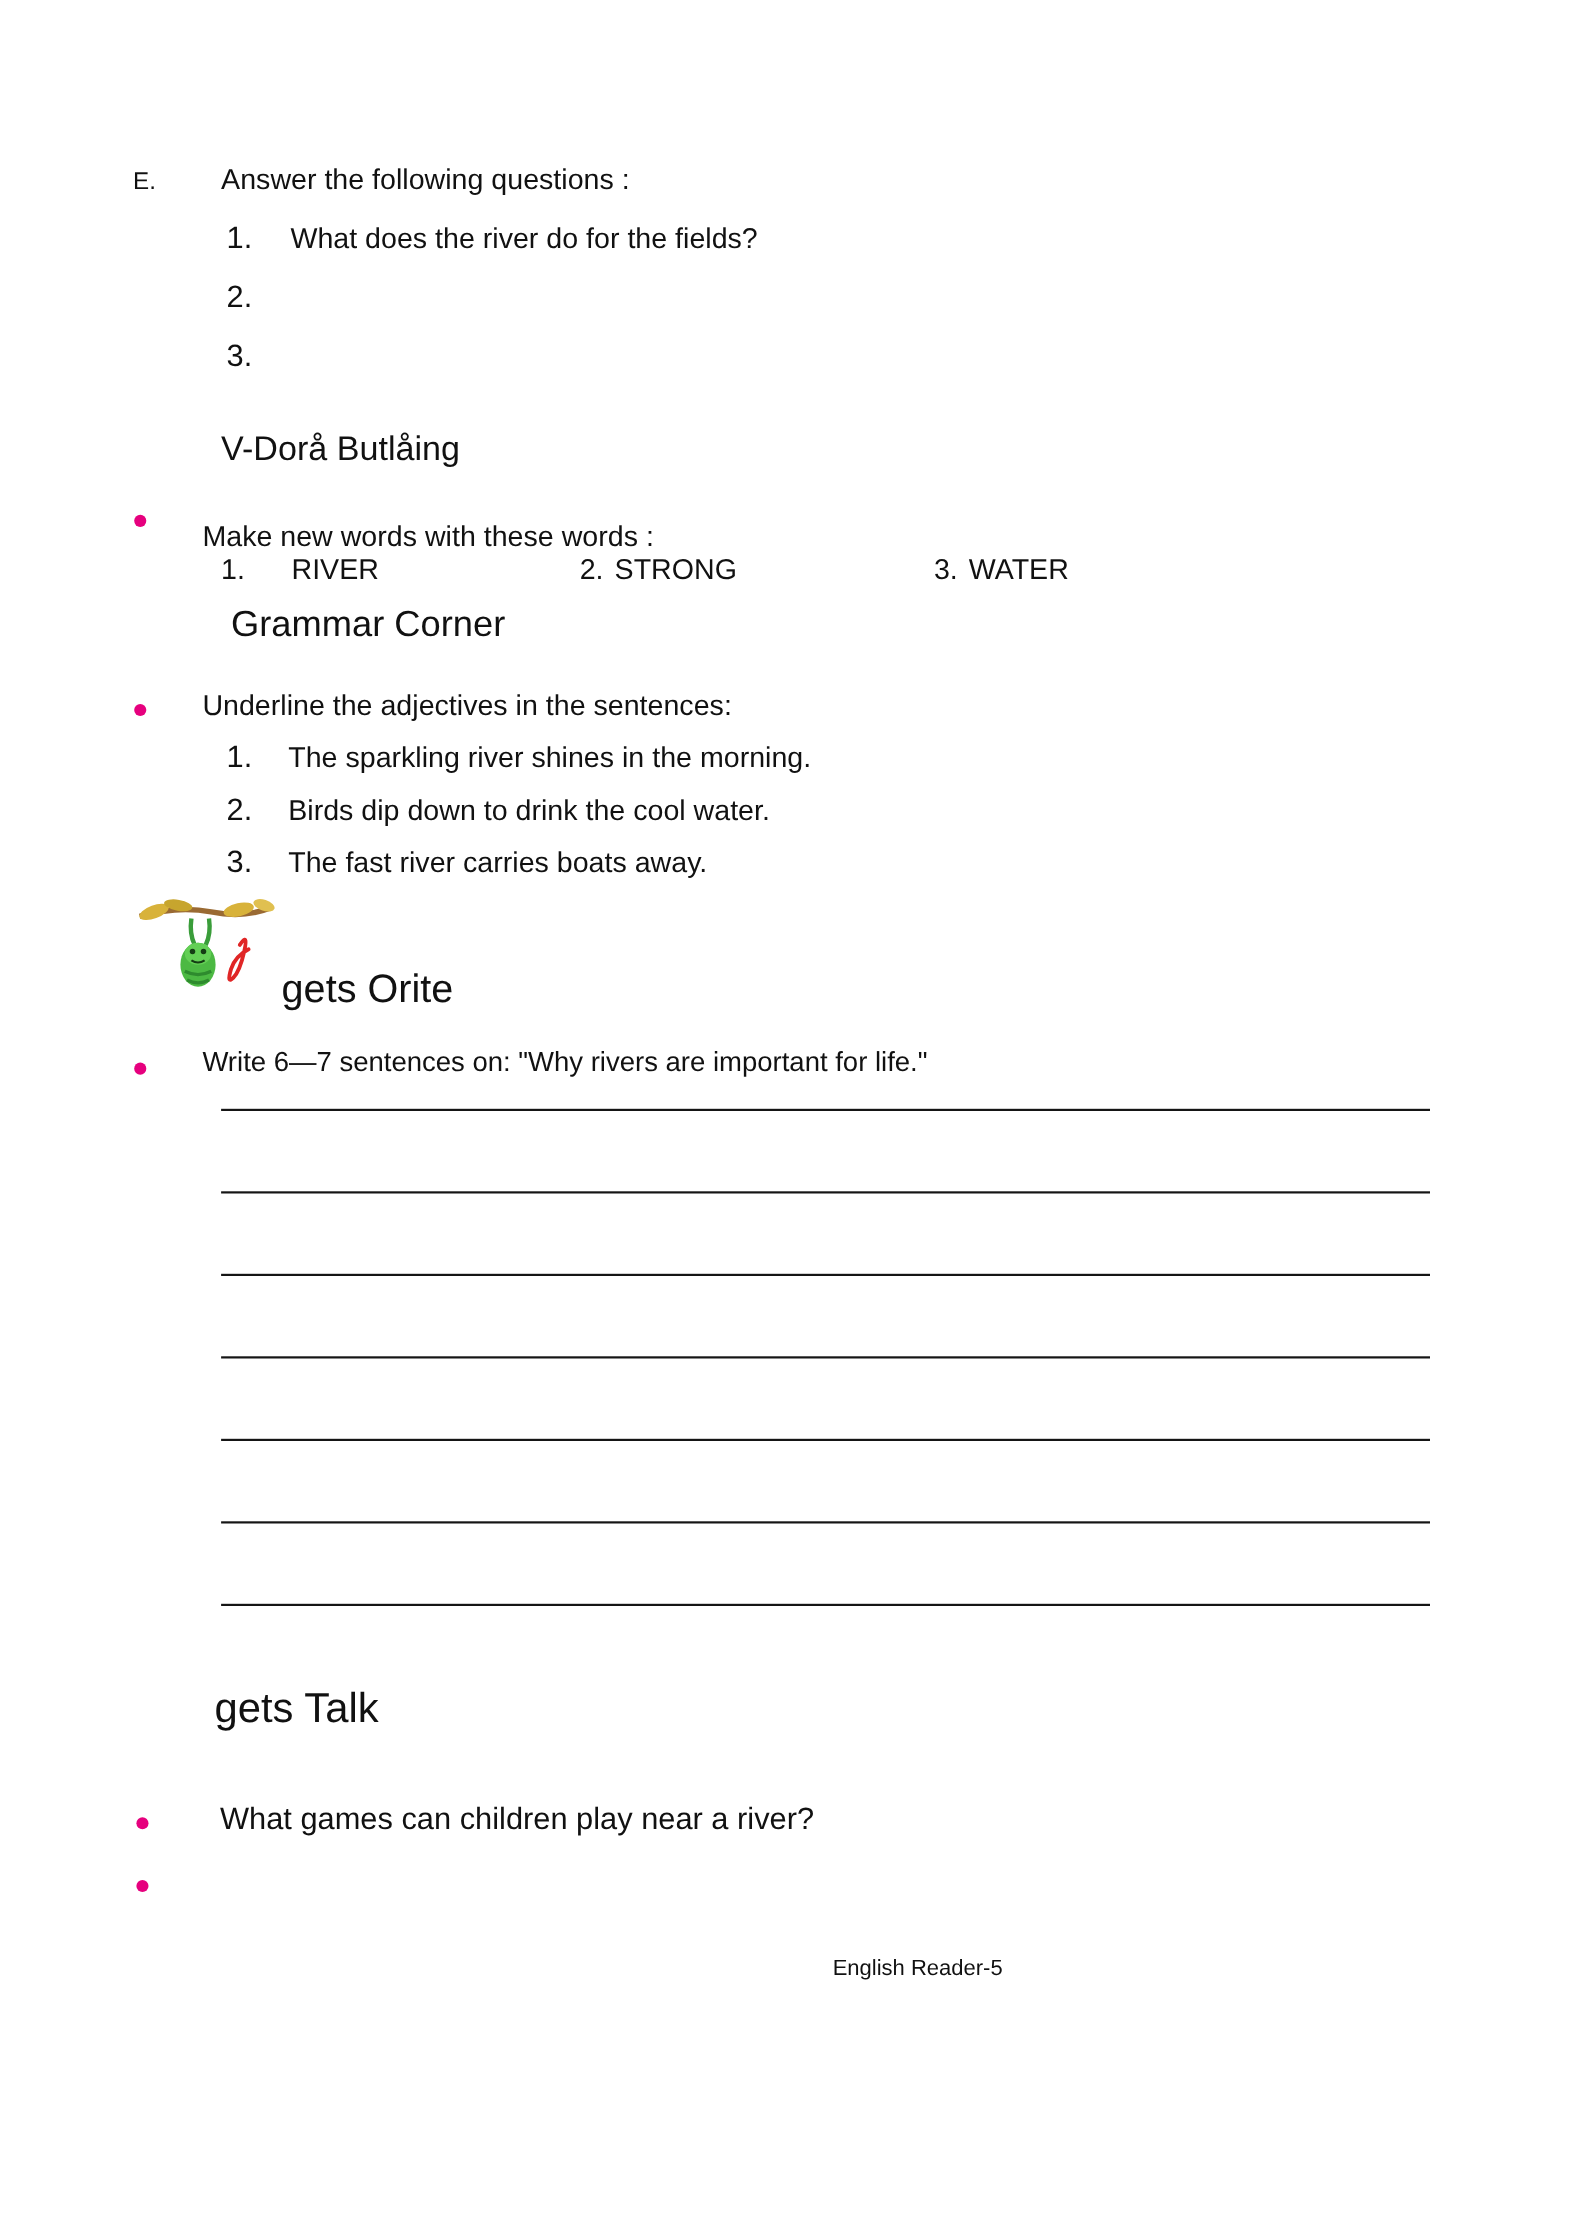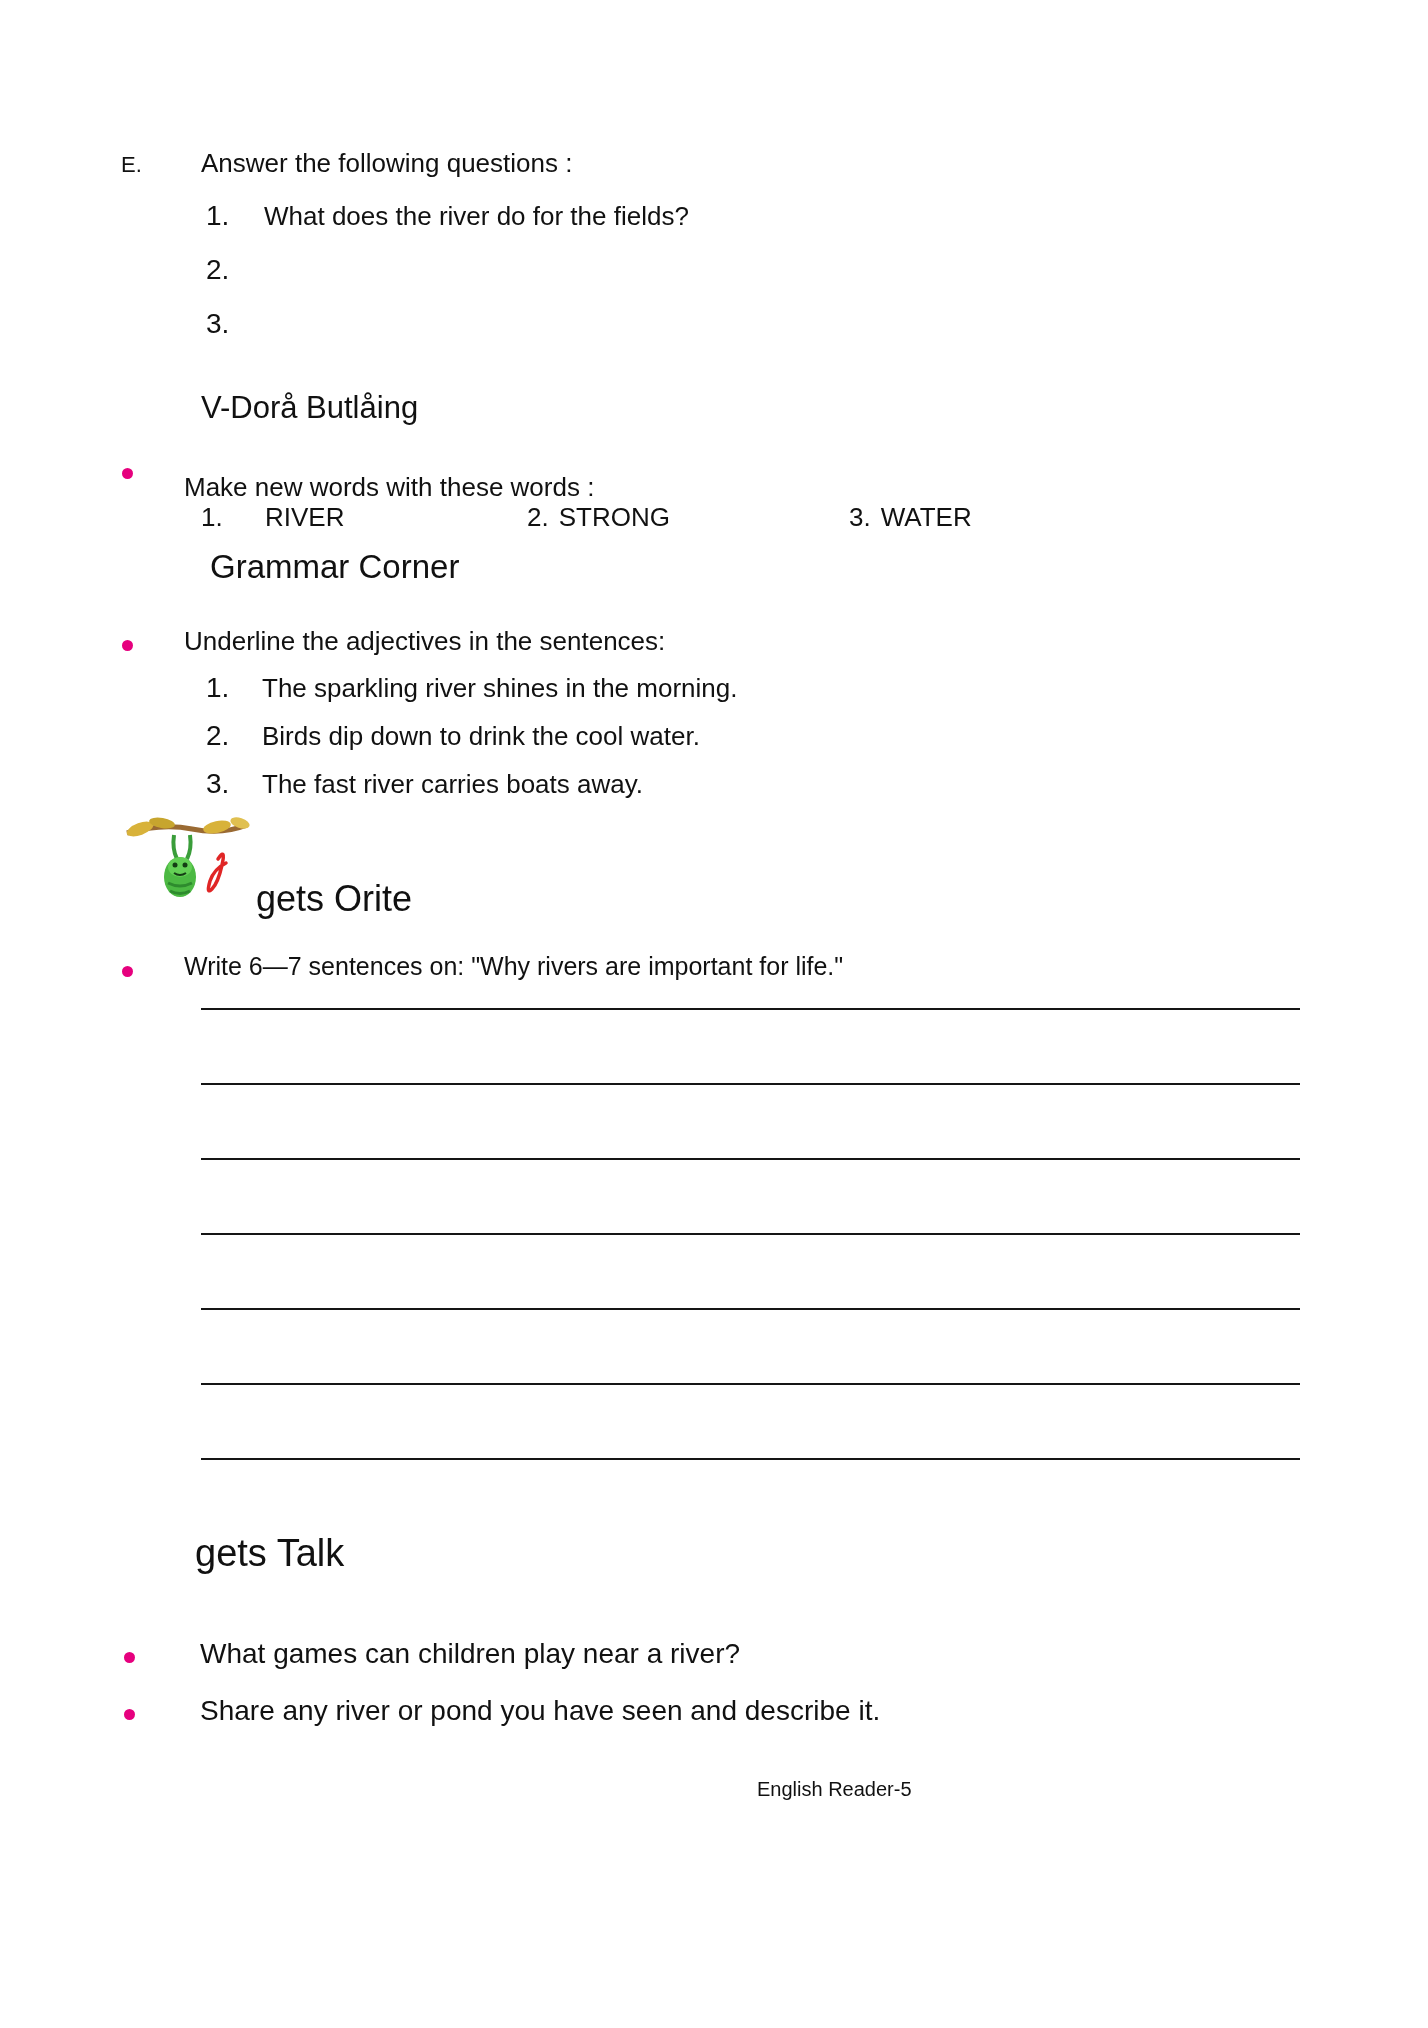--- a/index.html
+++ b/index.html
@@ -138,17 +138,16 @@
     <div class="write-line"></div>
     <div class="write-line"></div>
   </div>
 
   <span class="abs talk-heading" style="top:1532px; left:195px;">gets Talk</span>
 
   <span class="bullet" style="top:1652px; left:124px;"></span>
   <span class="abs talk-text" style="top:1638px; left:200px;">What games can children play near a river?</span>
 
   <span class="bullet" style="top:1709px; left:124px;"></span>
-  <span class="abs talk-text" style="top:1695px; left:200px;">Share any river or pond you have seen and describe it.</span>
 
   <span class="abs footer-text" style="top:1778px; left:757px;">English Reader-5</span>
 
 </div>
 
 </body></html>

